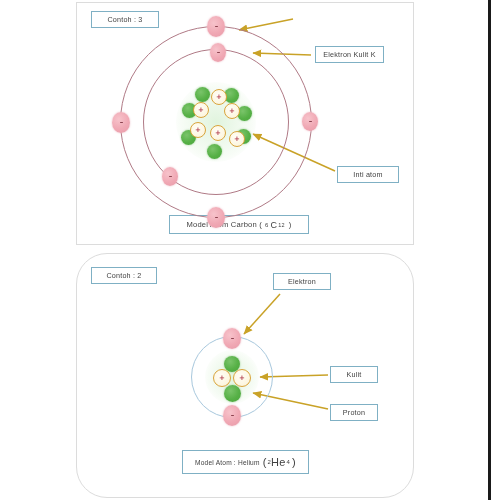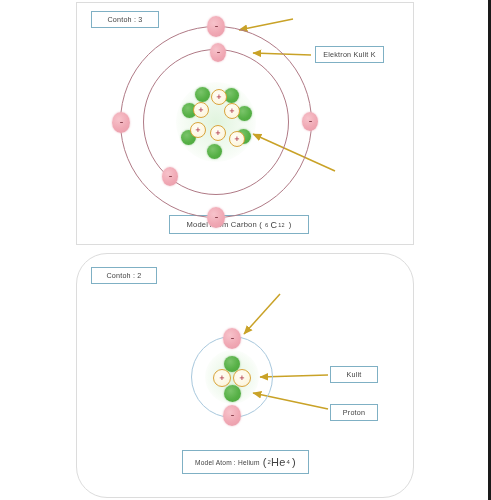--- a/index.html
+++ b/index.html
@@ -55,20 +55,21 @@
 
 <div class="page">
 
   <div class="card" id="card-carbon">
 
     <div class="chip" style="left:14px;top:8px;width:68px;height:17px;">Contoh : 3</div>
 
 
     <div class="chip" style="left:238px;top:43px;width:69px;height:17px;">Elektron Kulit K</div>
 
+    <div class="chip" style="left:260px;top:163px;width:62px;height:17px;">Inti atom</div>
 
     <div class="chip big" style="left:92px;top:212px;width:140px;height:19px;">
       <span>Model Atom Carbon (</span>
       <span style="font-size:6px;vertical-align:-3px;margin:0 1px 0 3px;">6</span>
       <span style="font-size:9px;margin-left:1px;">C</span>
       <span style="font-size:5.5px;vertical-align:4px;margin-left:1px;">12</span>
       <span style="margin-left:4px;">)</span>
     </div>
 
     <svg class="arrows" viewBox="0 0 336 241">
@@ -124,20 +125,21 @@
       <div class="proton" style="left:152px;top:128px;width:14px;height:14px;">
           <span>+</span>
         </div>
     </div>
   </div>
 
   <div class="card" id="card-helium">
 
     <div class="chip" style="left:14px;top:13px;width:66px;height:17px;">Contoh : 2</div>
 
+    <div class="chip" style="left:196px;top:19px;width:58px;height:17px;">Elektron</div>
 
     <div class="chip" style="left:253px;top:112px;width:48px;height:17px;">Kulit</div>
 
     <div class="chip" style="left:253px;top:150px;width:48px;height:17px;">Proton</div>
 
     <div class="chip big" style="left:105px;top:196px;width:127px;height:24px;">
       <span style="font-size:6.6px;">Model Atom : Helium</span>
       <span style="font-size:11px;margin-left:3px;">(</span>
       <span style="font-size:6px;vertical-align:-3px;margin-left:1px;">2</span>
       <span style="font-size:11px;">He</span>

